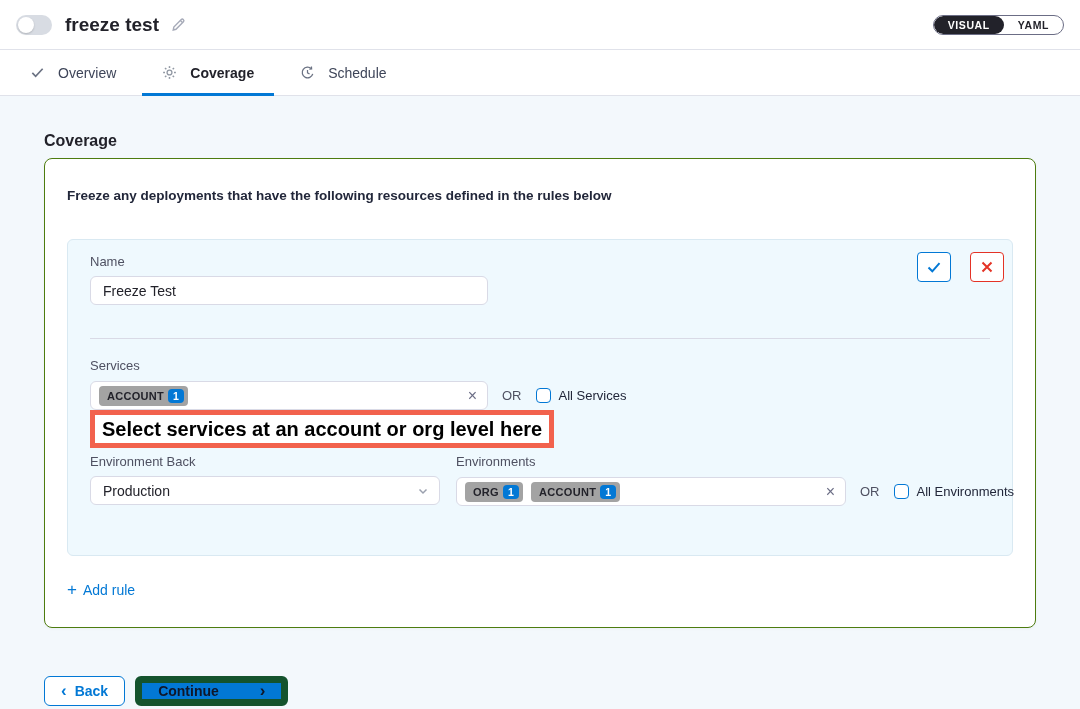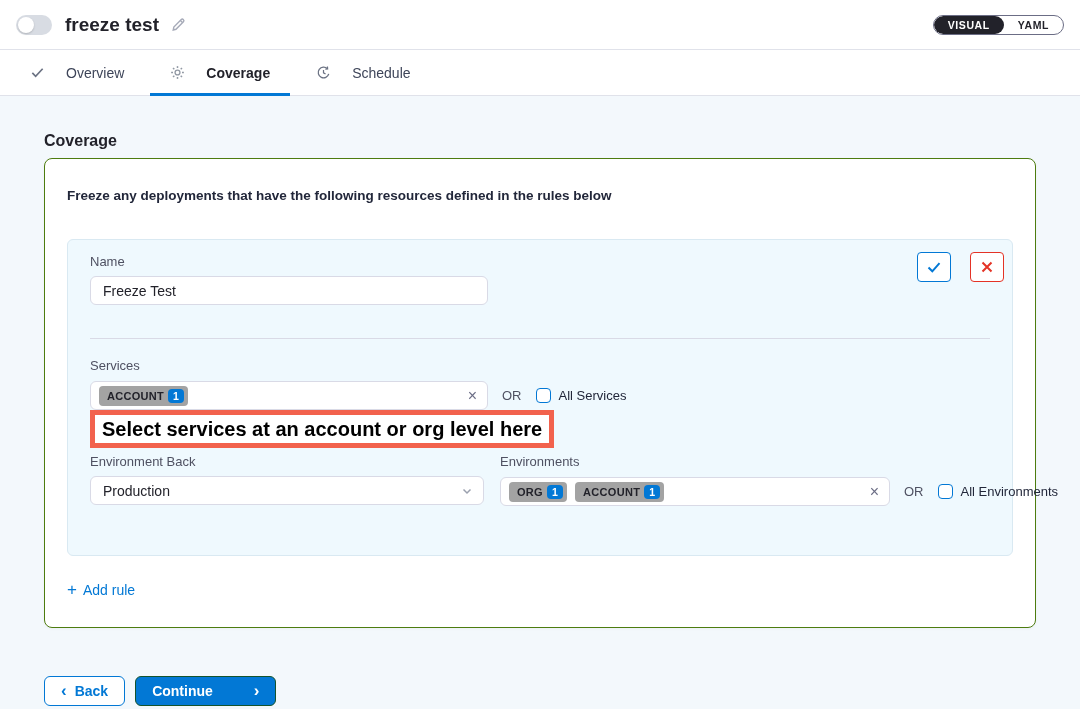--- a/index.html
+++ b/index.html
@@ -18,21 +18,21 @@
   .view-pill { margin-left:auto; display:flex; border:1px solid #6b6d85; border-radius:11px;
             overflow:hidden; height:20px; background:#fff; }
   .view-pill .seg { font-size:10.5px; font-weight:700; letter-spacing:.6px; border:none;
             background:transparent; padding:0 14px; color:#22222a; cursor:pointer;
             font-family:"Liberation Sans", sans-serif; line-height:18px; }
   .view-pill .seg.active { background:#22222a; color:#fff; border-radius:10px; }
 
   
   .tabbar { height:46px; background:#fff; border-bottom:1px solid #e0e2ea;
             display:flex; align-items:stretch; padding-left:16px; }
-  .tab { display:flex; align-items:center; gap:21px; padding:0 14px; margin-right:18px;
+  .tab { display:flex; align-items:center; gap:13px; padding:0 14px; margin-right:18px;
          font-size:14px; color:#3e4559; cursor:pointer; position:relative; }
   .tab .ticon { display:flex; color:#6b7283; }
   .tab.active { color:#22222a; font-weight:700; }
   .tab.active::after { content:""; position:absolute; left:-6px; right:-6px; bottom:-1px;
          height:3px; background:#0278d5; }
 
   
   .main { padding:0 44px; }
   .section-title { margin-top:36px; font-size:16px; line-height:18px; font-weight:700; color:#22222a; }
   .card { margin-top:8px; background:#fff; border:1px solid #4d7c0f; border-radius:8px;
@@ -66,42 +66,42 @@
   .chip .count { background:#0278d5; color:#fff; border-radius:4px; font-size:10.5px;
            font-weight:700; padding:1px 5px; margin-left:4px; }
   .clear-x { margin-left:auto; color:#6b6d85; font-size:16px; line-height:1; cursor:pointer; }
   .or { margin:8px 14px; font-size:13px; font-weight:500; color:#4f5162; flex:0 0 auto; }
   .checkbox { width:15px; height:15px; border:1.5px solid #0278d5; border-radius:4px;
            background:#fff; cursor:pointer; flex:0 0 auto; }
   .chk-label { margin-left:8px; font-size:13px; color:#22273a; white-space:nowrap; }
 
   .env-row { display:flex; margin-top:43px; }
   .env-col2 { margin-left:16px; }
-  .select-box { width:394px; height:29px; border:1px solid #d9dae6; border-radius:6px;
+  .select-box { width:350px; height:29px; border:1px solid #d9dae6; border-radius:6px;
            background:#fff; display:flex; align-items:center; padding:0 10px 0 12px;
            font-size:14px; color:#22222a; cursor:pointer; }
   .select-box .chev { margin-left:auto; color:#9aa0ae; display:flex; }
 
   .annotation { position:absolute; background:#fff; border:5px solid #f2624d;
            font-size:20px; font-weight:700; color:#000; white-space:nowrap;
            line-height:28px; padding:0 7px; z-index:5; }
   .annotation.services-note { left:22px; top:170px; }
   .annotation.environments-note { left:397px; top:274px; line-height:32px; }
 
   .add-rule { margin-top:25px; display:inline-flex; align-items:center; gap:6px;
            color:#0278d5; font-size:14px; font-weight:500; cursor:pointer; }
   .add-rule .plus { font-size:17px; font-weight:500; line-height:1; }
 
   .footer { margin-top:48px; display:flex; gap:10px; }
   .btn { height:30px; border-radius:6px; font-size:14px; font-weight:700; cursor:pointer;
            display:inline-flex; align-items:center; gap:8px; padding:0 16px;
            font-family:"Liberation Sans", sans-serif; }
   .btn .chevtxt { font-size:17px; font-weight:700; line-height:1; position:relative; top:-1px; }
   .btn-back { background:#fff; border:1px solid #0278d5; color:#0278d5; }
-  .btn-continue { background:#0278d5; border:1px solid #14532d; color:#ffffff;gap:41px; }
+  .btn-continue { background:#0278d5; border:7px solid #14532d; color:#0f172a;gap:41px; }
 </style>
 </head>
 <body>
 
 <header class="topbar">
   <div class="toggle">
     <div class="knob"></div>
   </div>
   <h1 class="title">freeze test</h1>
   <span class="pencil">

